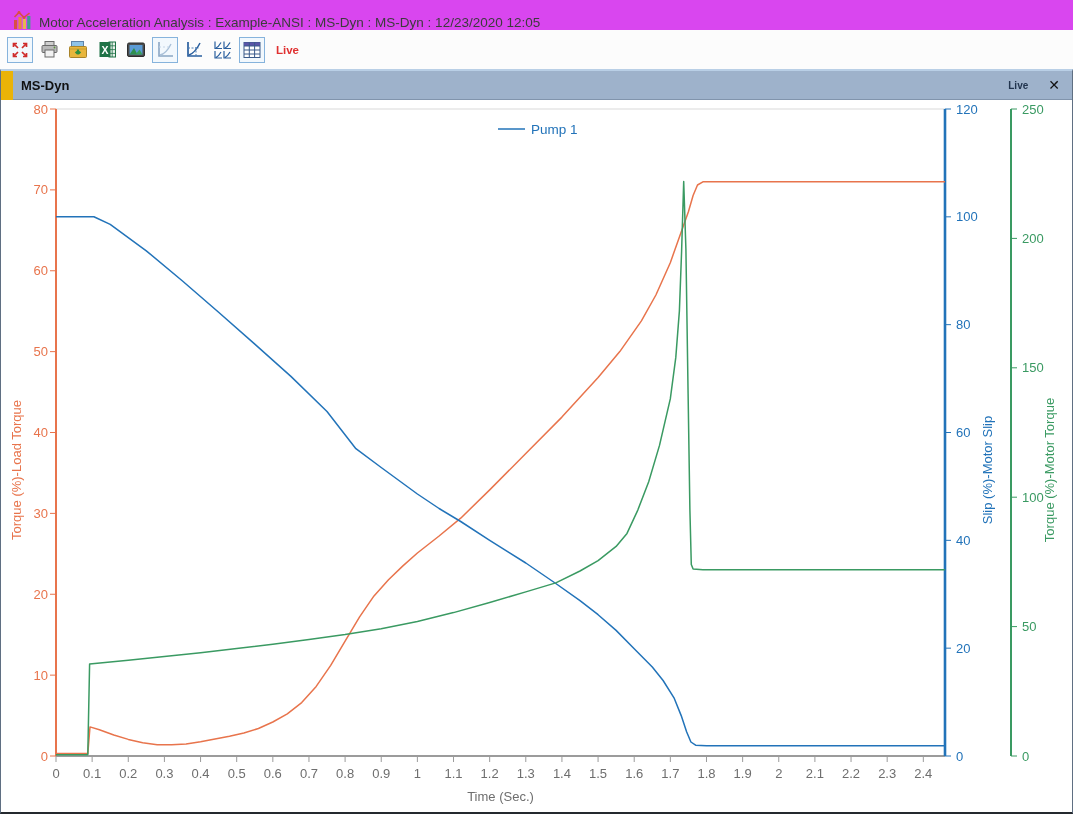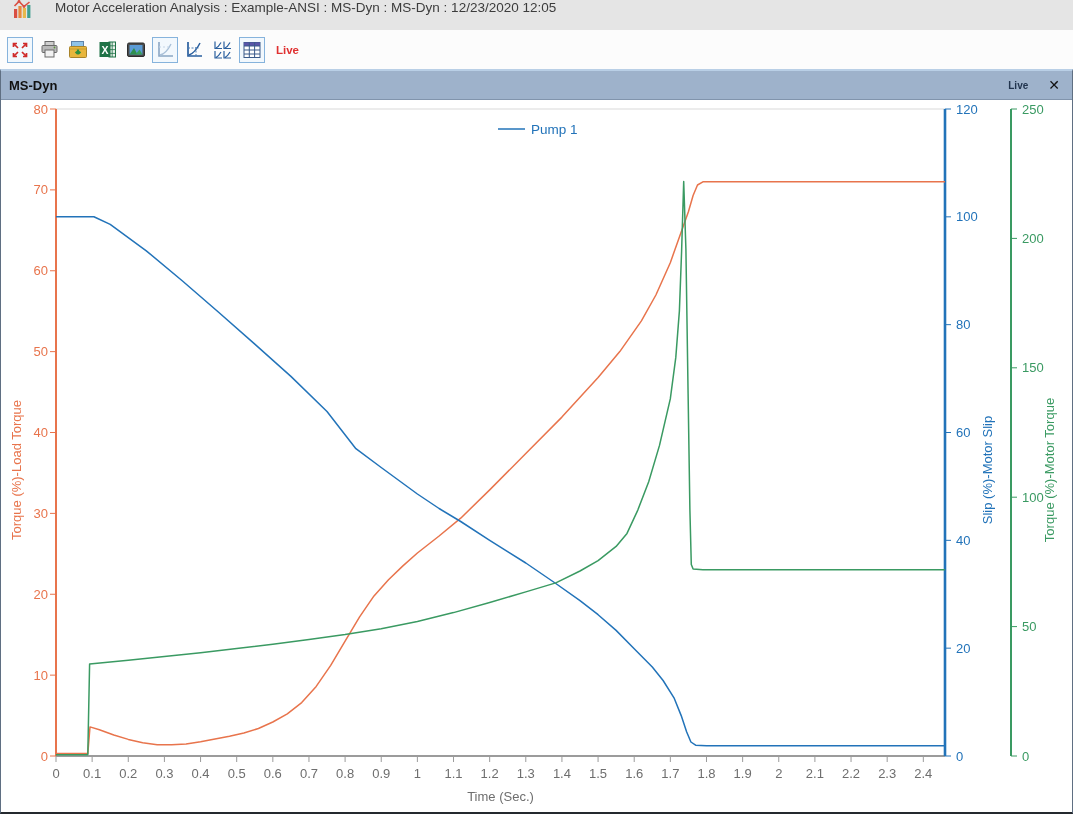--- a/index.html
+++ b/index.html
@@ -1,30 +1,30 @@
 <!DOCTYPE html>
 <html><head>
 <meta charset="utf-8">
 <style>
   html,body{margin:0;padding:0;background:#fff;}
   body{width:1073px;height:815px;position:relative;overflow:hidden;
        font-family:"Liberation Sans","DejaVu Sans",sans-serif;}
-  .titlebar{position:absolute;top:0;left:0;width:100%;height:30px;background:#e5e5e5;
-            display:flex;align-items:flex-start;gap:16px;}
+  .titlebar{position:absolute;top:0;left:0;width:100%;height:30px;background:#d946ef;
+            display:flex;align-items:flex-end;}
   .app-icon{margin-left:13px;margin-right:7px;flex:0 0 auto;}
   .title-text{font-size:13.5px;color:#3c3c3c;white-space:nowrap;}
   .toolbar{position:absolute;top:30px;left:0;width:100%;height:39px;background:#fcfcfc;
            display:flex;align-items:center;padding-left:7px;box-sizing:border-box;gap:3px;}
   .tb-btn{width:26px;height:26px;display:flex;align-items:center;justify-content:center;
           border:1px solid transparent;box-sizing:border-box;cursor:pointer;background:transparent;}
   .tb-btn.selected{border:1px solid #86b3dc;background:#f2f8fd;}
   .live-label{color:#e03131;font-weight:bold;font-size:11.5px;margin-left:8px;}
   .window{position:absolute;top:69px;left:0;right:0;bottom:1px;
           border-top:2px solid #b9cfe6;border-left:1px solid #5f6f82;border-right:1px solid #5f6f82;
-          border-bottom:2px solid #24292e;box-sizing:border-box;background:#eab308;}
+          border-bottom:2px solid #24292e;box-sizing:border-box;background:#eab308;padding-left:12px;}
   .panel-header{height:28px;background:#9eb2cb;display:flex;align-items:center;
                 border-bottom:1px solid #8194ac;}
   .panel-title{font-size:13px;font-weight:bold;color:#101010;margin-left:8px;flex:1 1 auto;}
   .panel-live{font-size:10px;font-weight:bold;color:#22354f;margin-right:20px;}
   .panel-close{font-size:14px;font-weight:bold;color:#111;margin-right:12px;cursor:pointer;line-height:1;}
   .chart-panel{position:absolute;top:29px;left:0;right:0;bottom:0;background:#fff;}
   svg text{font-family:"Liberation Sans","DejaVu Sans",sans-serif;}
 </style>
 </head>
 <body>

